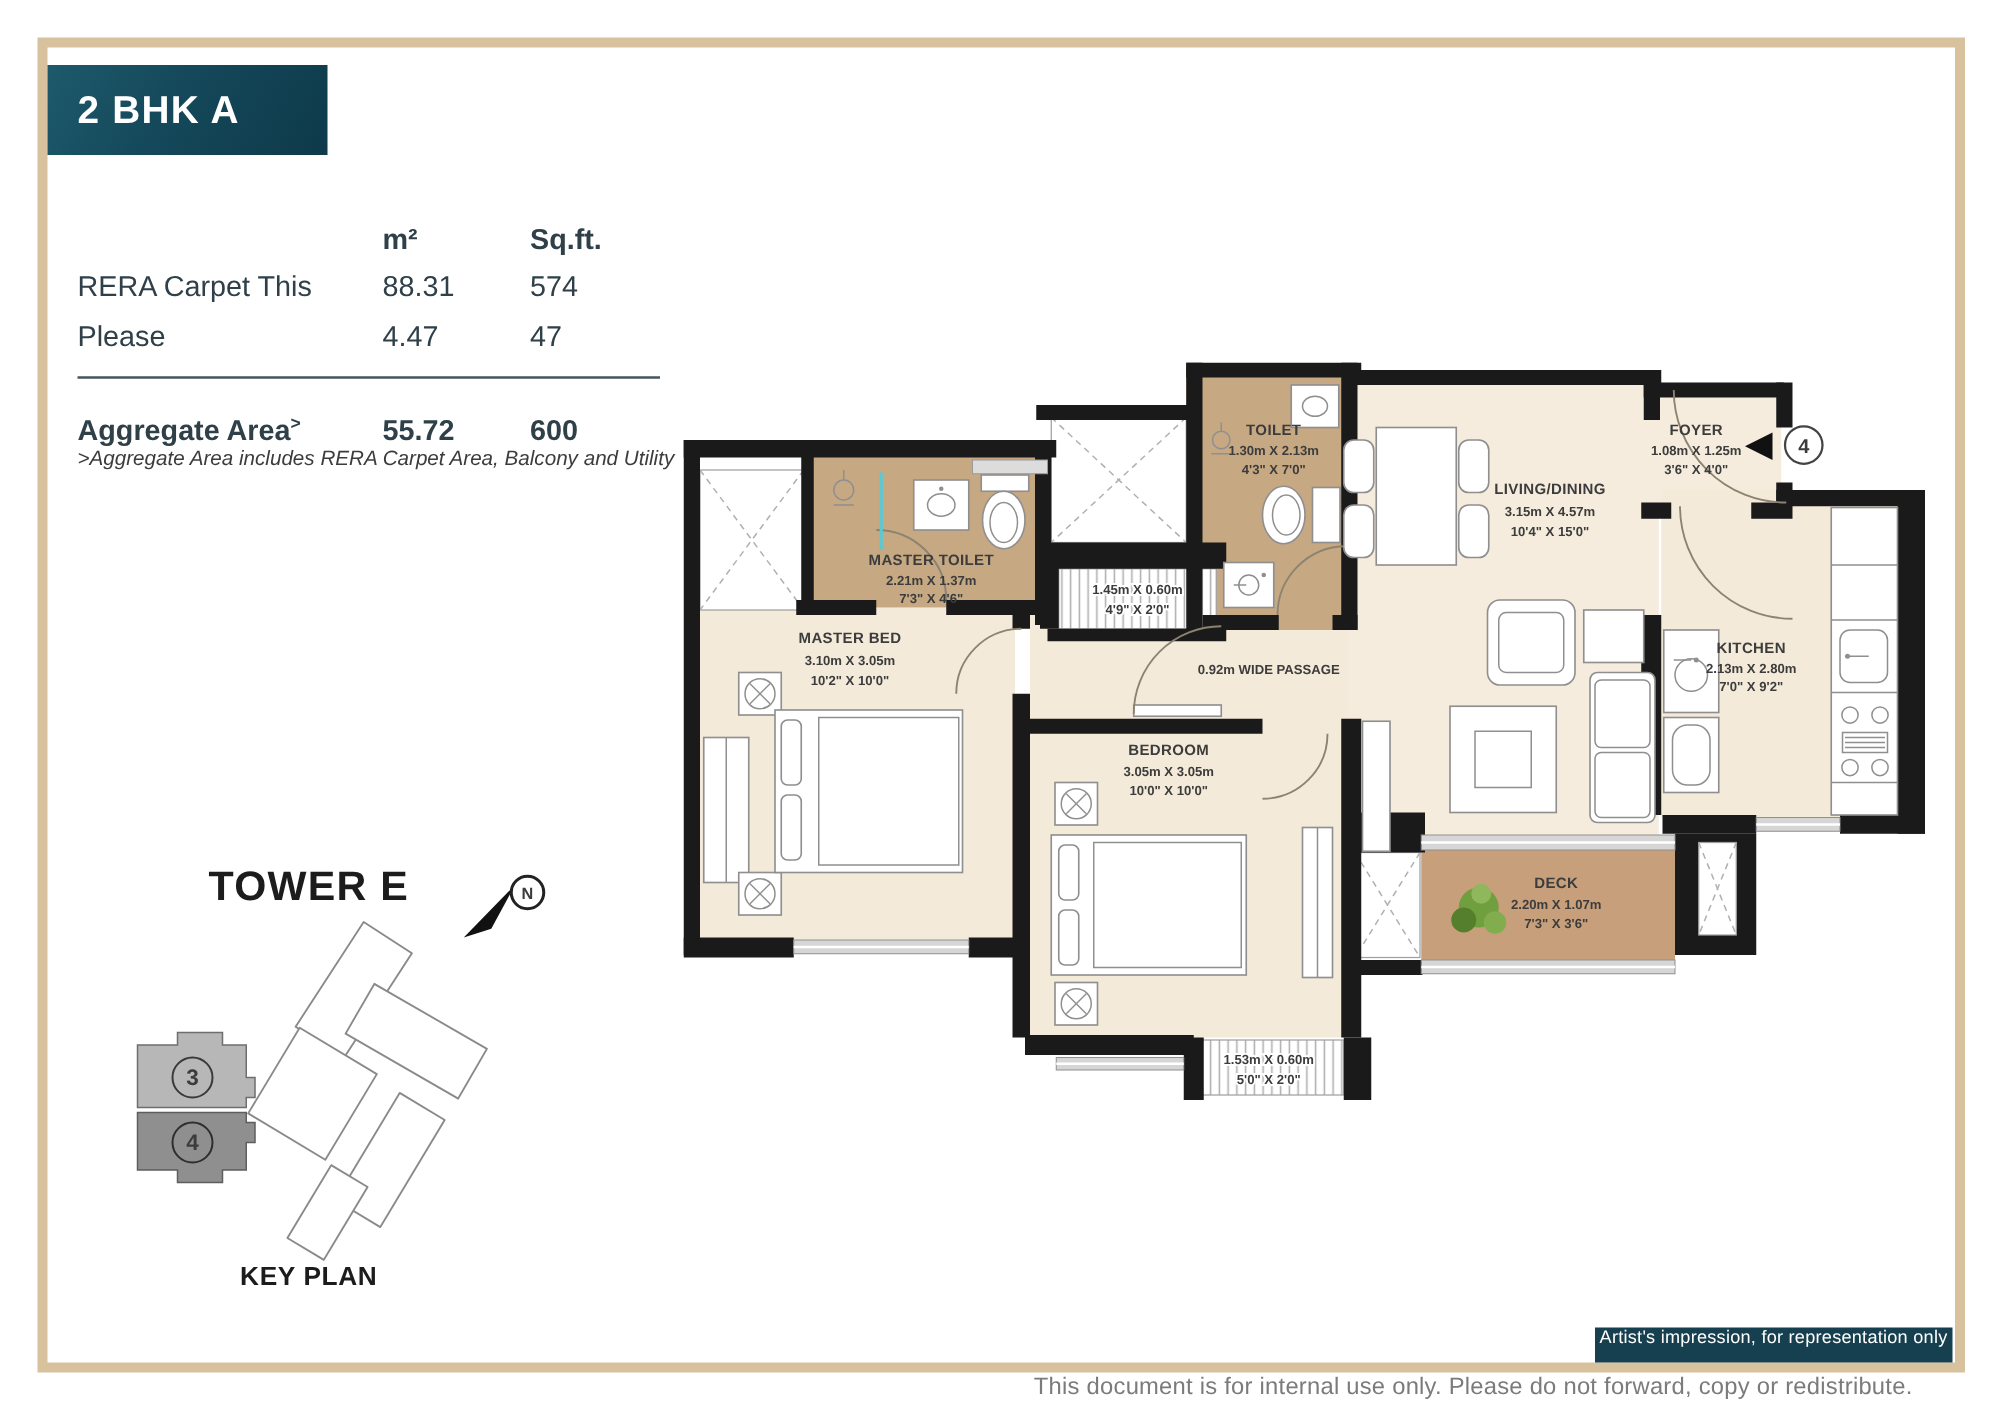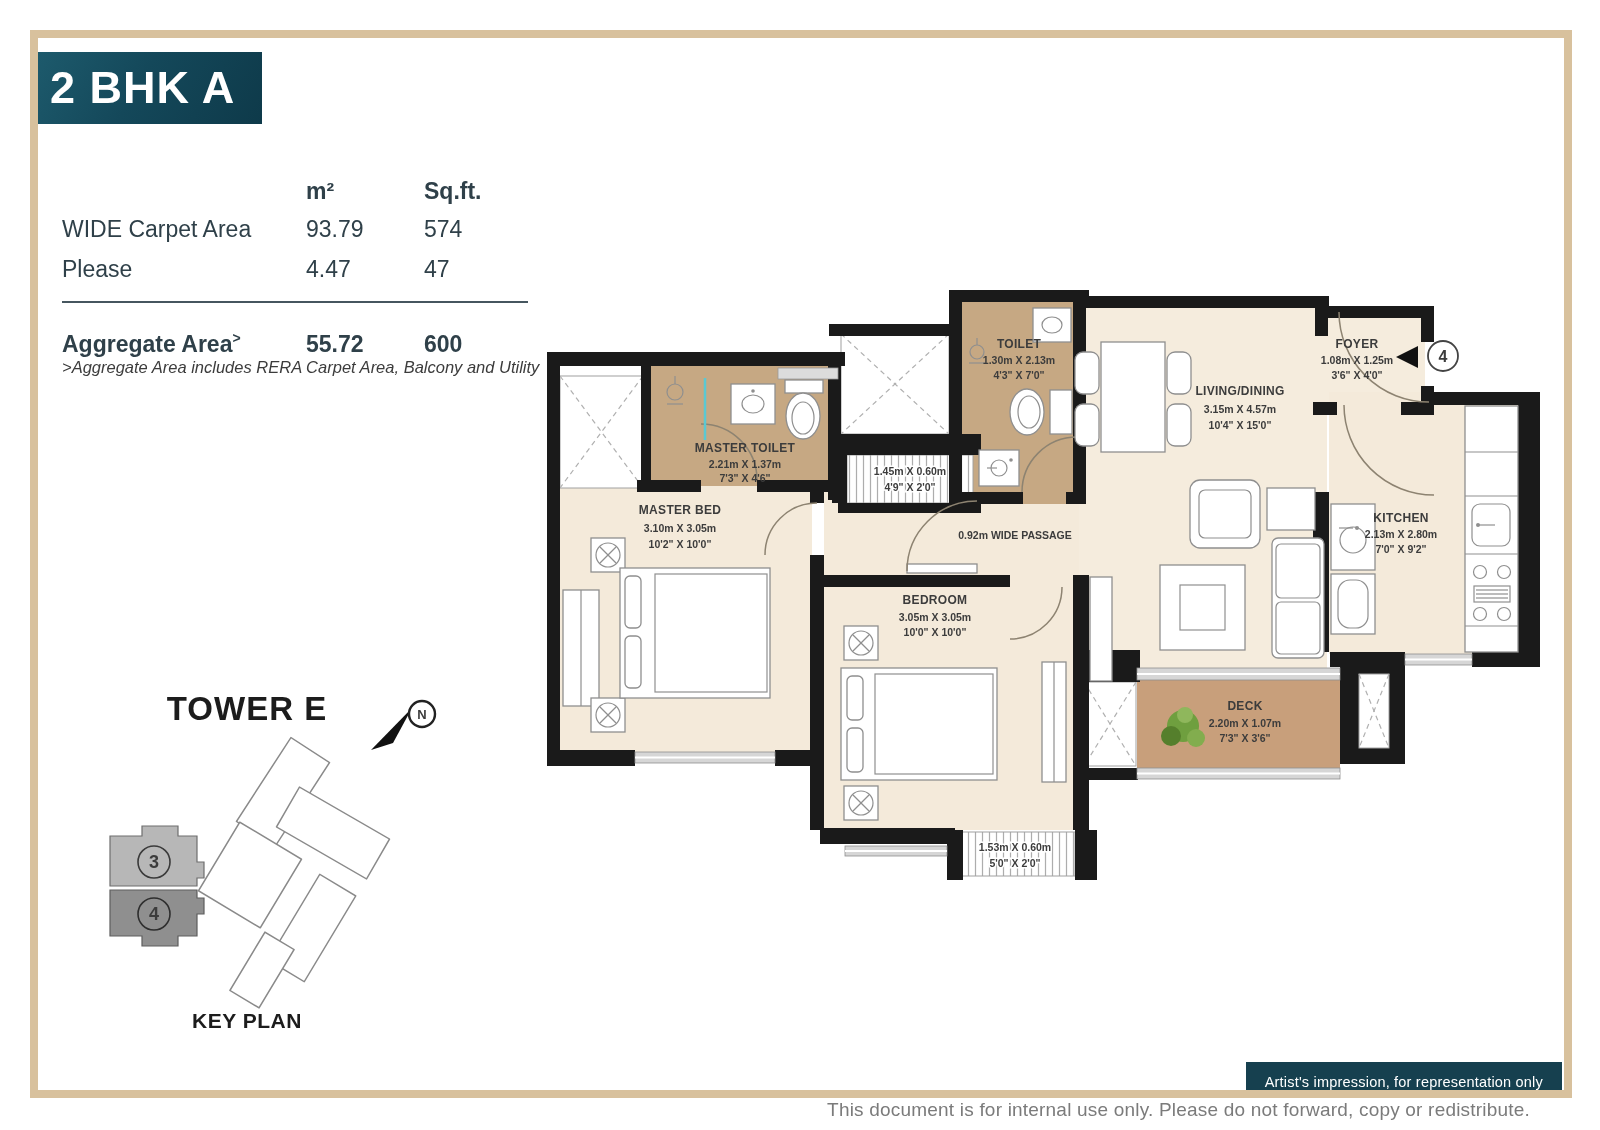--- a/index.html
+++ b/index.html
@@ -7,35 +7,35 @@
     width:1600px;height:1130px;position:relative;background:#ffffff;
     font-family:"Liberation Sans",sans-serif;overflow:hidden;color:#2f4049;
   }
   .frame{
     position:absolute;left:30px;top:30px;width:1542px;height:1068px;
     border:8px solid #d8c19d;box-sizing:border-box;background:#fff;
   }
   .title-box{
     position:absolute;left:38px;top:52px;width:224px;height:72px;
     background:linear-gradient(120deg,#1d5a6c 0%,#14485a 45%,#0e3a4a 100%);
-    color:#ffffff;font-size:45px;font-weight:700;letter-spacing:1px;
-    display:flex;align-items:center;padding-left:12px;box-sizing:border-box;
+    color:#ffffff;font-size:31px;font-weight:700;letter-spacing:1px;
+    display:flex;align-items:center;padding-left:24px;box-sizing:border-box;
   }
   .area-table{position:absolute;left:62px;top:178px;width:466px;font-size:23px;}
   .atrow{display:grid;grid-template-columns:1fr 118px 104px;align-items:baseline;height:40px;}
   .athead{font-weight:700;height:38px;}
   .num{text-align:left;}
   .agg{font-weight:700;border-top:2px solid #46565f;margin-top:5px;padding-top:27px;height:36px;}
   .agg sup{font-size:14px;font-weight:700;}
   .note{
     position:absolute;left:62px;top:358px;font-size:16.5px;font-style:italic;color:#3c3c3c;text-align:right;
   }
   .badge{
     position:absolute;right:38px;top:1062px;height:28px;background:#16404f;color:#ffffff;
-    font-size:14.5px;display:flex;align-items:flex-end;padding:0 19px;letter-spacing:.2px;
+    font-size:14.5px;display:flex;align-items:flex-start;padding:0 4px;letter-spacing:.2px;
   }
   .footer{
     position:absolute;right:70px;top:1099px;font-size:19px;color:#7b7b7b;letter-spacing:.2px;
   }
   svg{position:absolute;}
   svg text{font-family:"Liberation Sans",sans-serif;fill:#3c3c3c;}
   .rn{font-size:12px;font-weight:700;letter-spacing:.3px;}
   .rd{font-size:10.5px;font-weight:700;}
   .halo{paint-order:stroke;stroke:#ffffff;stroke-width:3px;}
   .furn{fill:#ffffff;stroke:#8f8f8f;stroke-width:1.3;}
@@ -55,22 +55,22 @@
   <span>2 BHK A</span>
 </div>
 
 <div class="area-table">
   <div class="atrow athead">
     <div></div>
     <div class="num">m²</div>
     <div class="num">Sq.ft.</div>
   </div>
   <div class="atrow">
-    <div>WIDE Carpet Area</div>
-    <div class="num">93.79</div>
+    <div>RERA Carpet This</div>
+    <div class="num">88.31</div>
     <div class="num">574</div>
   </div>
   <div class="atrow">
     <div>Please</div>
     <div class="num">4.47</div>
     <div class="num">47</div>
   </div>
   <div class="atrow agg">
     <div><span>Aggregate Area</span><sup>&gt;</sup></div>
     <div class="num">55.72</div>

